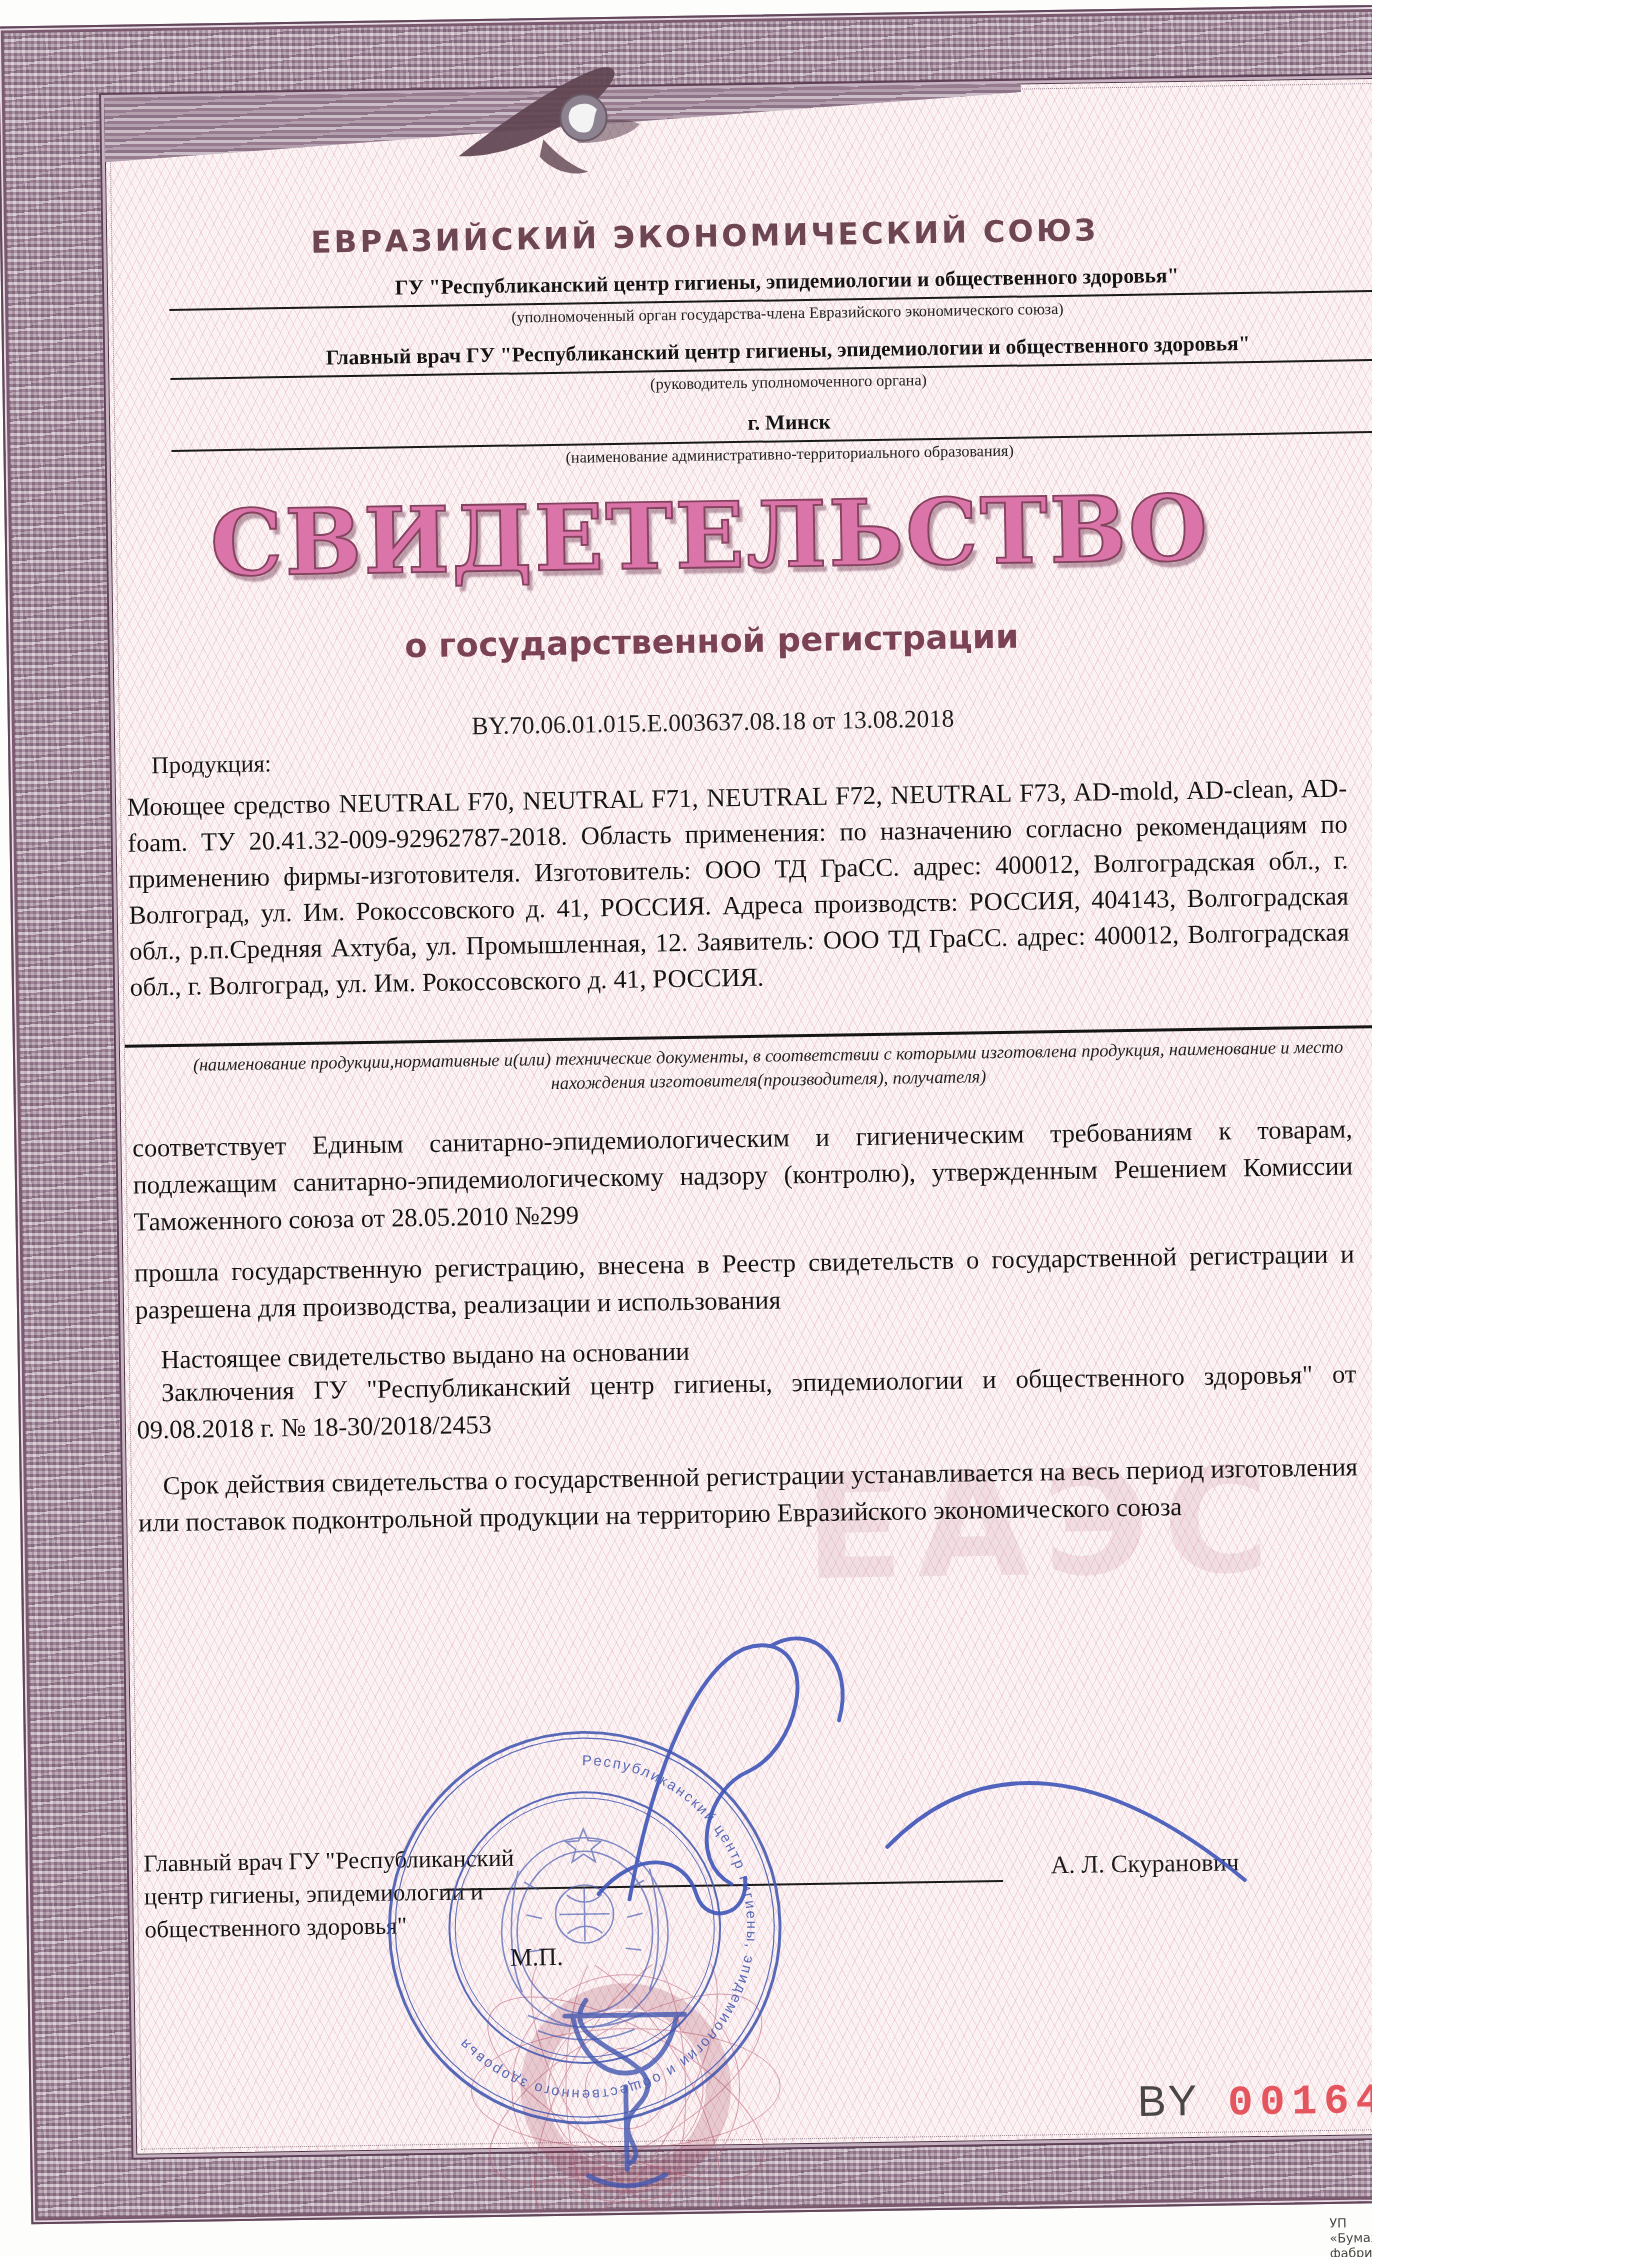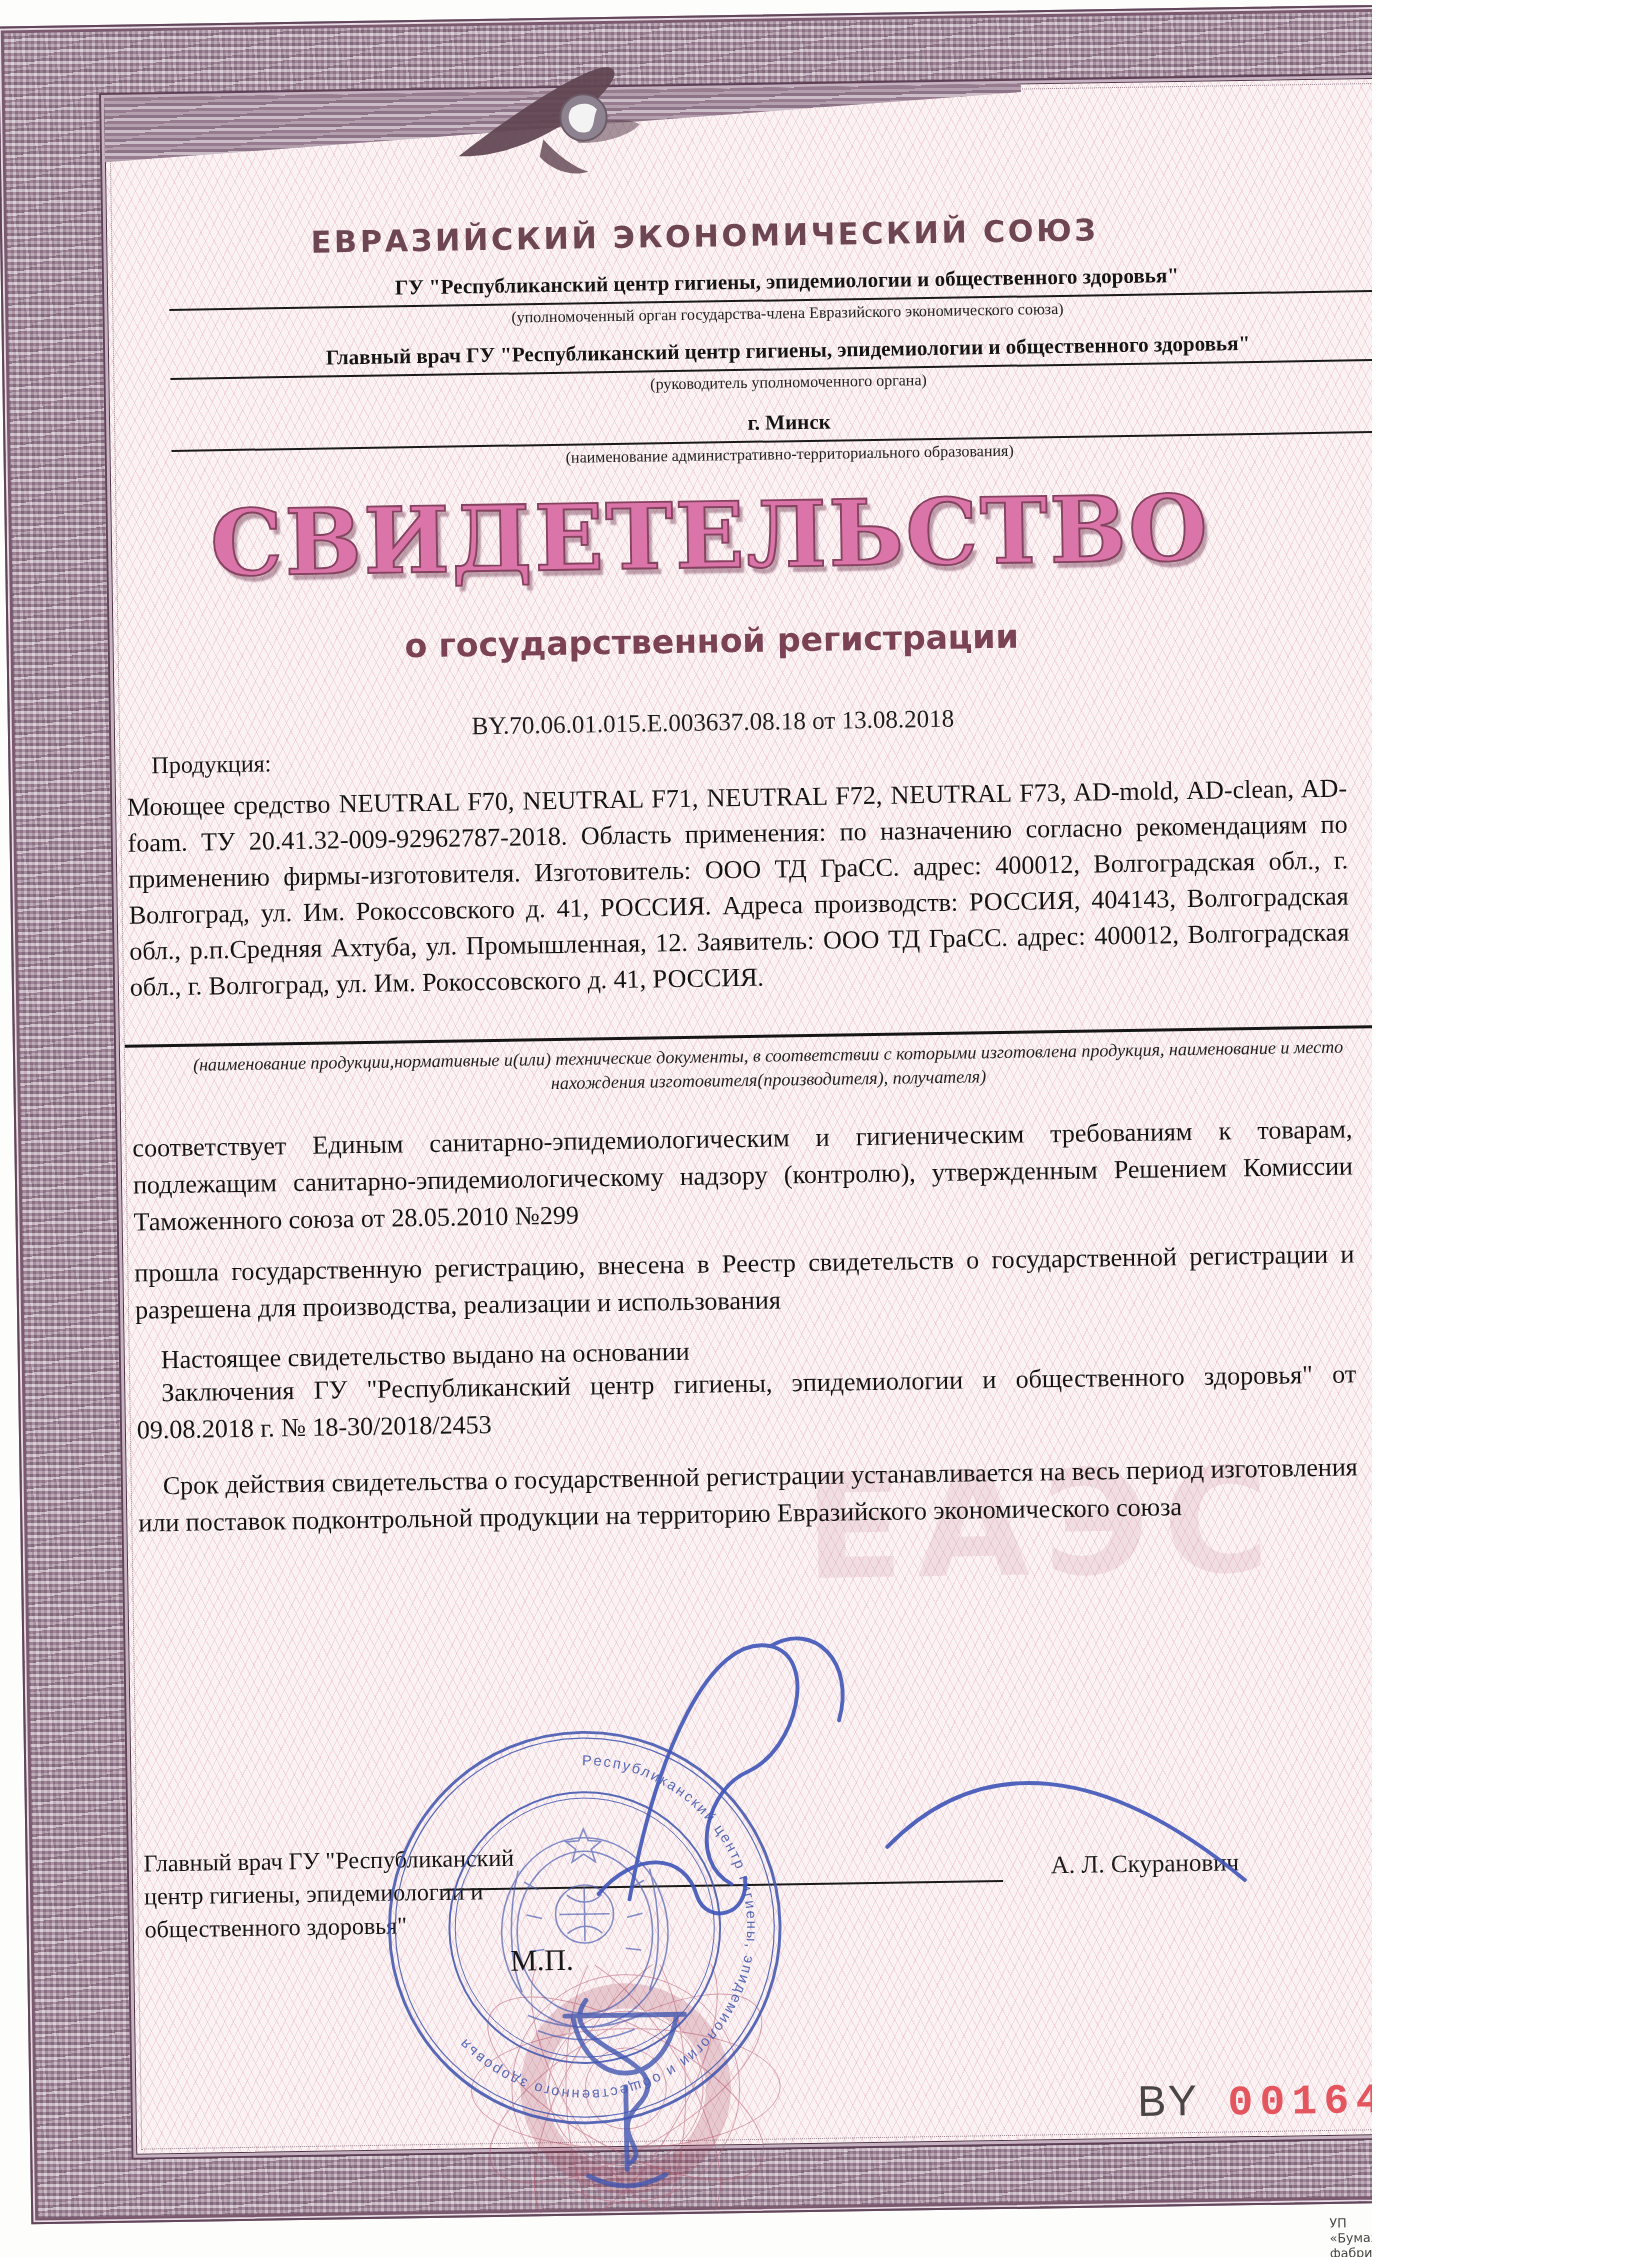--- a/index.html
+++ b/index.html
@@ -49,21 +49,21 @@
   .para2{font-size:26px;line-height:37px;color:#141414;text-align:justify;}
   .hrule{border-top:3.9px solid #161616;height:0;}
   .ital-caption{font-style:italic;font-size:18px;line-height:24px;color:#1d1d1d;text-align:center;}
   .indent{text-indent:25px;}
   .watermark{left:782px;top:1427px;z-index:2;font-family:"DejaVu Sans",sans-serif;font-weight:bold;
         font-size:145px;letter-spacing:13.5px;color:rgba(203,148,163,.22);}
   
   .signer-title{left:116px;top:1821px;width:423px;z-index:4;font-size:24px;line-height:33px;color:#141414;}
   .sig-line{left:415px;top:1867px;width:560px;border-top:2.9px solid #1a1a1a;z-index:4;}
   .signer-name{left:1023px;top:1839px;z-index:4;font-size:25px;color:#1b1b1b;}
-  .seal-mark{left:481px;top:1923px;z-index:5;font-size:30px;color:#17171a;}
+  .seal-mark{left:481px;top:1923px;z-index:5;font-size:25px;color:#17171a;}
   .stamp{left:353px;top:1705px;width:406px;height:406px;z-index:4;opacity:.88;}
   .sig-svg{left:541px;top:1589px;width:734px;height:328px;z-index:5;}
   .rosette{left:411px;top:1946px;width:367px;height:247px;z-index:3;}
   
   .serial{left:1106px;top:2066px;z-index:3;display:flex;align-items:baseline;gap:29px;}
   .serial-prefix{font-family:Liberation Sans, sans-serif;font-size:43px;color:#4a4547;letter-spacing:1.9px;}
   .serial-number{font-family:"Liberation Mono",monospace;font-size:42px;font-weight:bold;
         color:#e4555e;letter-spacing:6.8px;}
   
   .printer-note{left:1330px;top:2215px;font-family:"DejaVu Sans",sans-serif;font-size:12.6px;color:#45443f;

